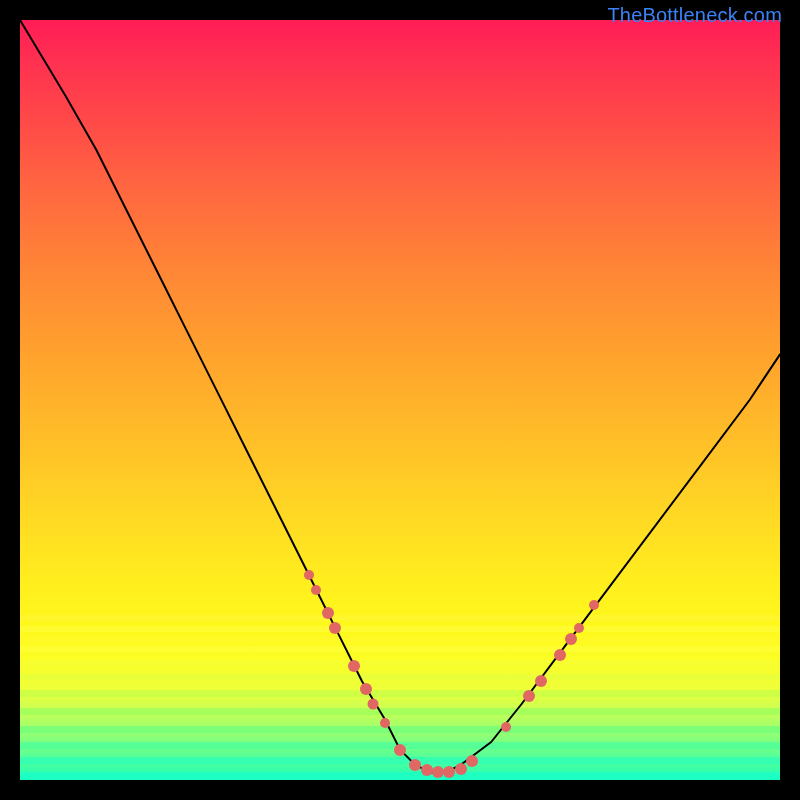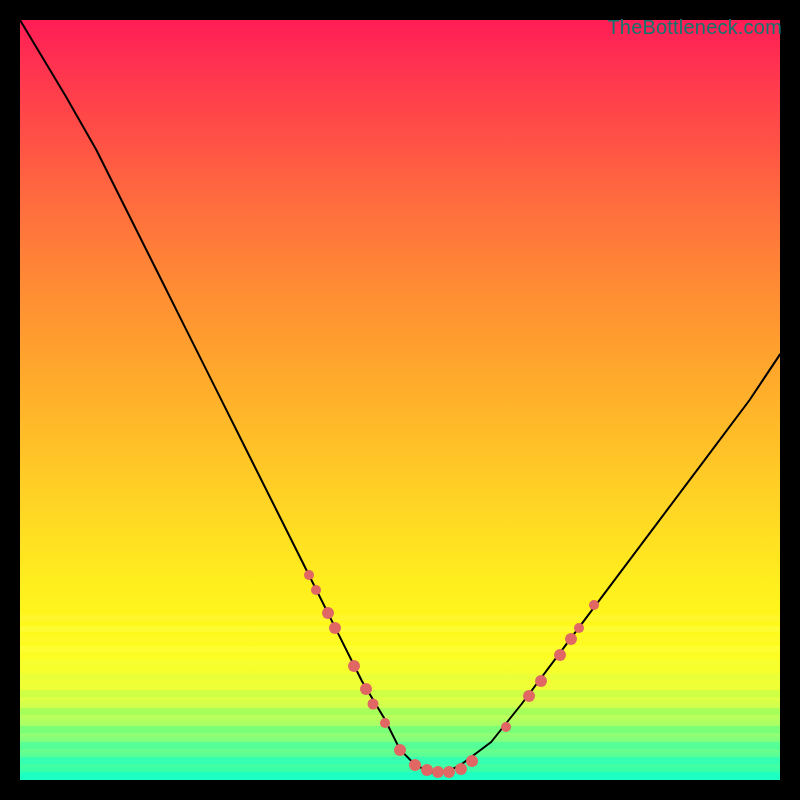--- a/index.html
+++ b/index.html
@@ -6,26 +6,26 @@
   body {
     width: 800px;
     height: 800px;
     background: #000;
     position: relative;
     font-family: Arial, Helvetica, sans-serif;
     overflow: hidden;
   }
   .watermark {
     position: absolute;
-    top: 16px;
+    top: 4px;
     right: 18px;
     font-size: 20px;
     font-weight: 500;
     letter-spacing: 0.2px;
-    color: #0f766e;
+    color: #3b82f6;
     z-index: 30;
   }
   .plot-frame {
     position: absolute;
     left: 20px;
     top: 20px;
     width: 760px;
     height: 760px;
     overflow: hidden;
   }

